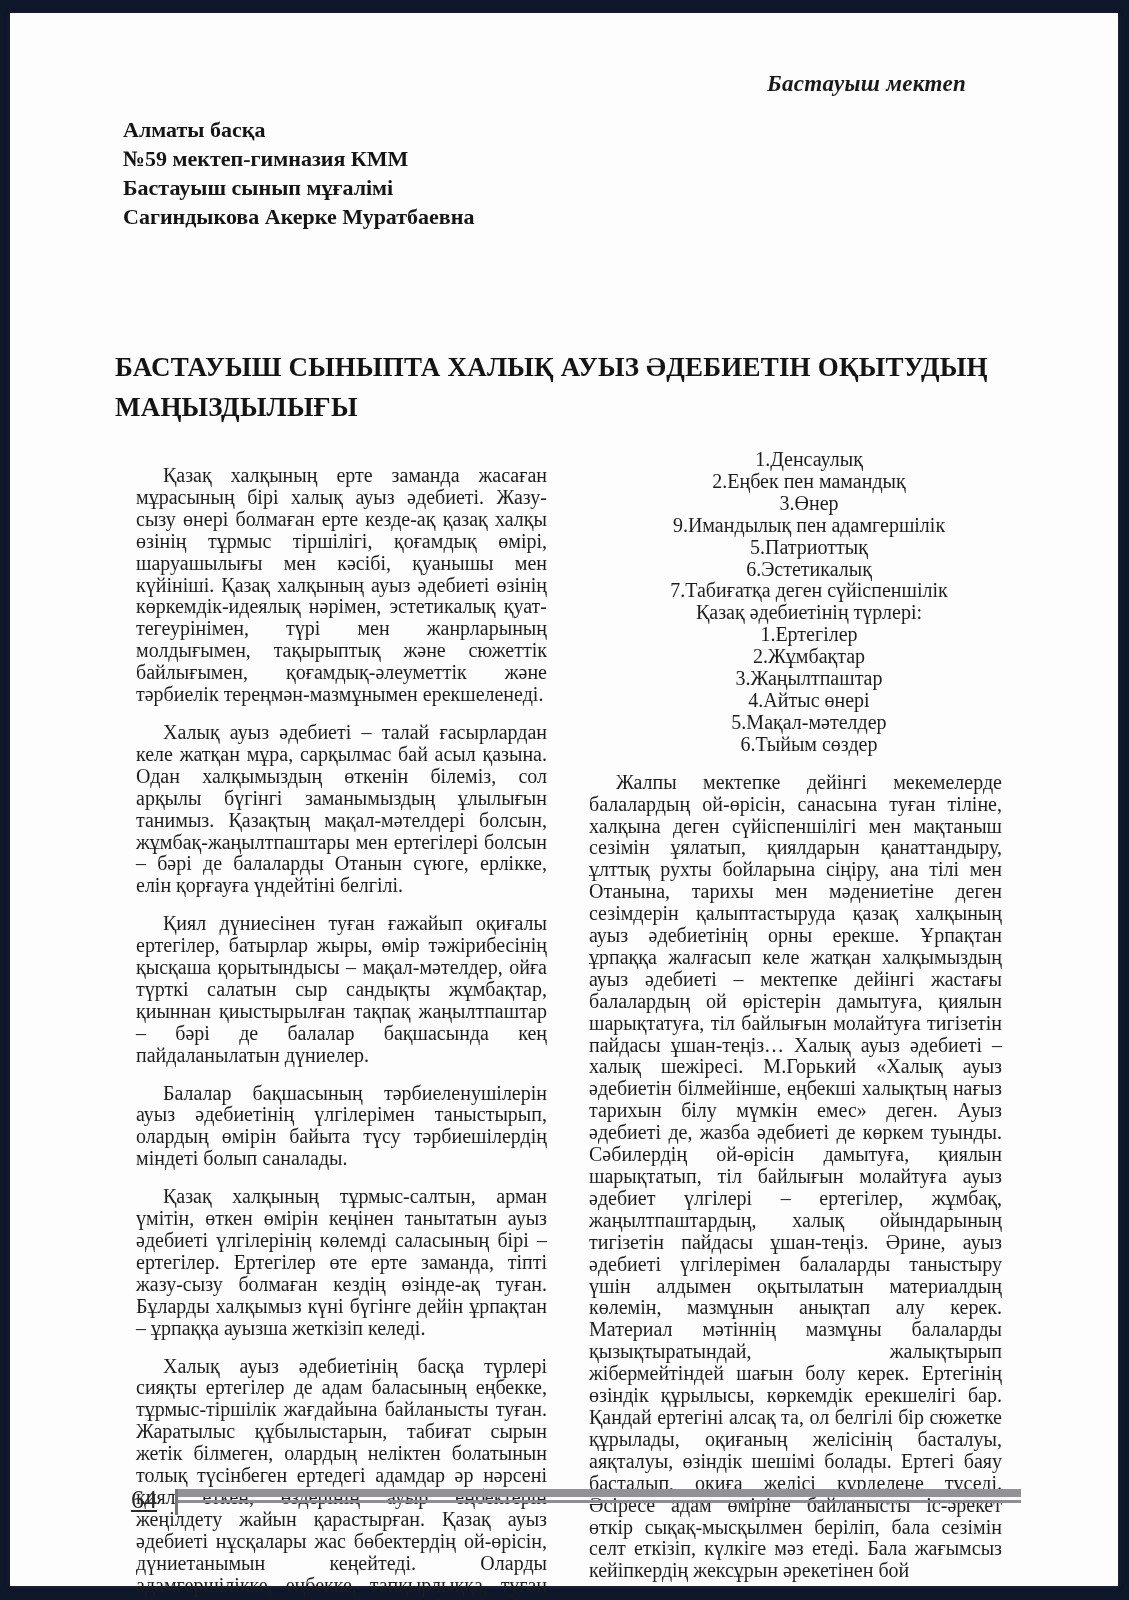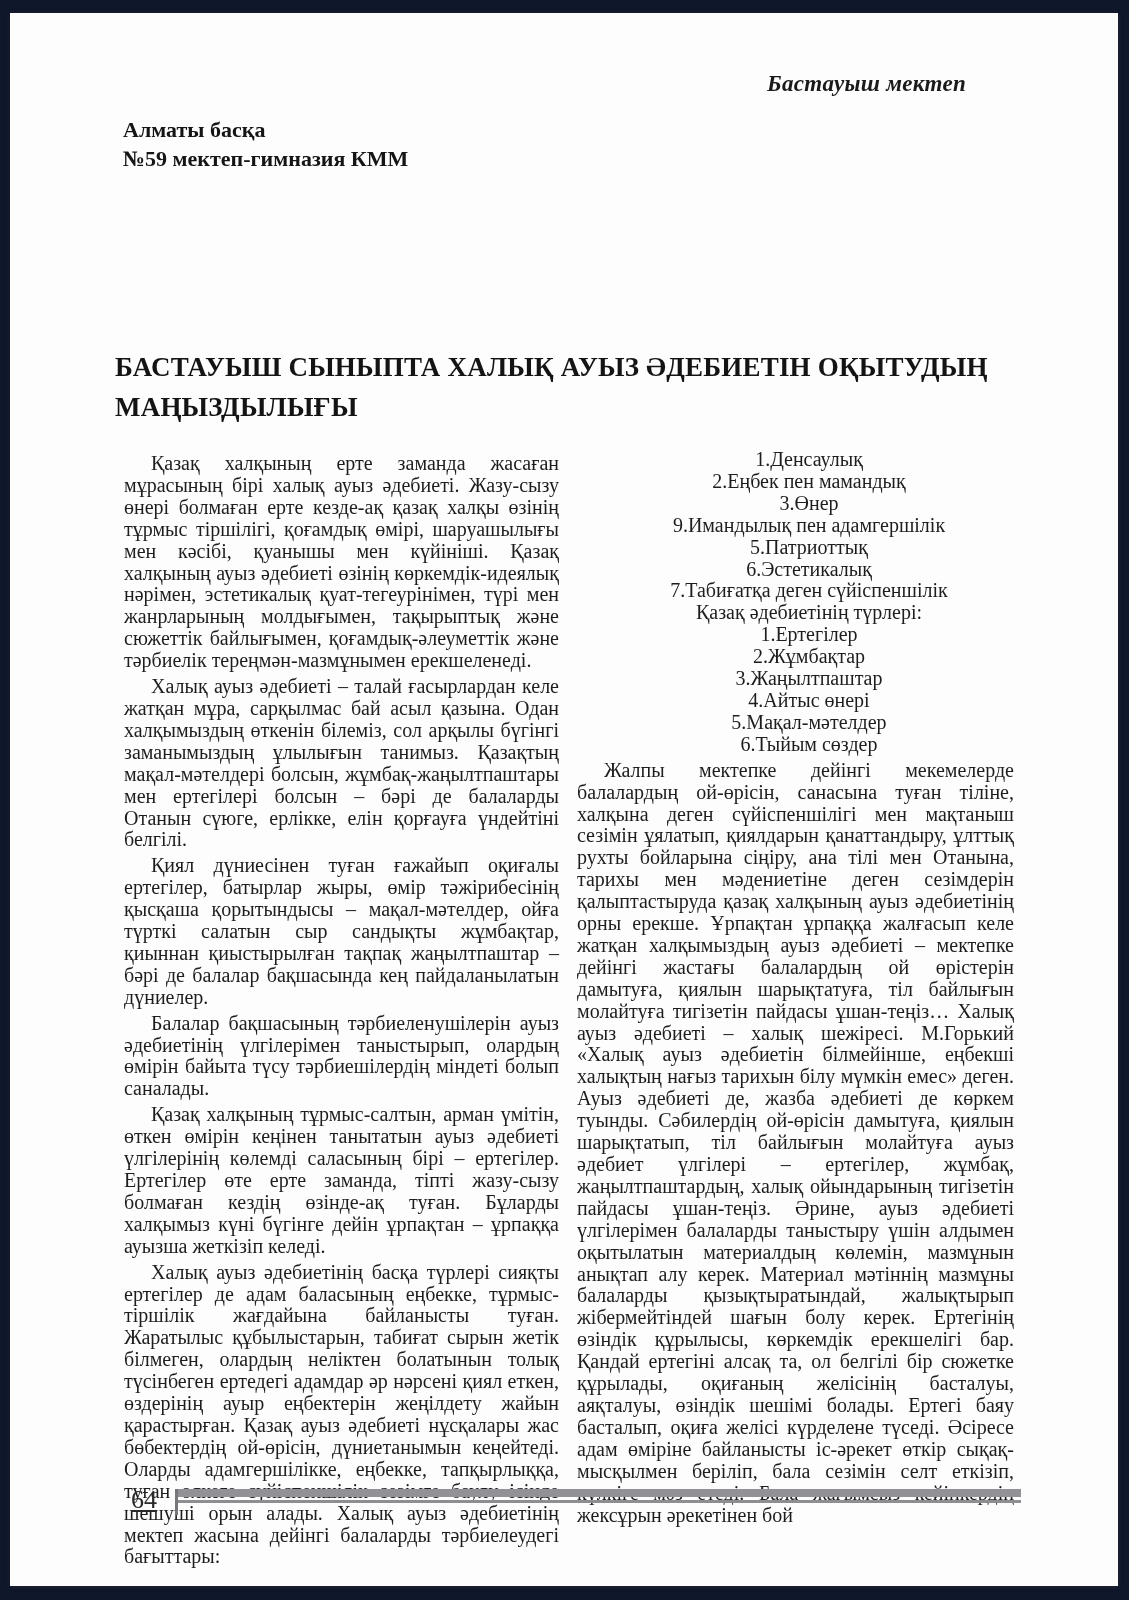--- a/index.html
+++ b/index.html
@@ -61,21 +61,21 @@
     display: flex;
   }
   .col {
     font-size: 20px;
     line-height: 21.9px;
     text-align: justify;
     color: #1d1d1d;
   }
   .col-left  { width: 443px; margin-right: 10px; }
   .col-right { width: 445px; }
-  .col p { margin: 4px; text-indent: 27px; }
+  .col p { margin: 16px; text-indent: 27px; }
   .list-line { padding-left: 27px; text-align: center; }
   .page-number {
     position: absolute;
     left: 121px;
     top: 1472px;
     font-size: 26px;
     color: #2a2a2a;
     text-decoration: underline;
   }
   .footer-rule {
@@ -94,20 +94,22 @@
 <body>
 
 <div class="canvas">
   <div class="page">
 
     <div class="running-head">Бастауыш мектеп</div>
 
     <div class="author-block">
       <div>Алматы басқа</div>
       <div>№59 мектеп-гимназия КММ</div>
+      <div>Бастауыш сынып мұғалімі</div>
+      <div>Сагиндыкова Акерке Муратбаевна</div>
     </div>
 
     <h1 class="title">БАСТАУЫШ СЫНЫПТА ХАЛЫҚ АУЫЗ ӘДЕБИЕТІН ОҚЫТУДЫҢ МАҢЫЗДЫЛЫҒЫ</h1>
 
     <div class="columns">
       <div class="col col-left">
         <p>Қазақ халқының ерте заманда жасаған мұрасының бірі халық ауыз әдебиеті. Жазу-сызу өнері болмаған ерте кезде-ақ қазақ халқы өзінің тұрмыс тіршілігі, қоғамдық өмірі, шаруашылығы мен кәсібі, қуанышы мен күйініші. Қазақ халқының ауыз әдебиеті өзінің көркемдік-идеялық нәрімен, эстетикалық қуат-тегеурінімен, түрі мен жанрларының молдығымен, тақырыптық және сюжеттік байлығымен, қоғамдық-әлеуметтік және тәрбиелік тереңмән-мазмұнымен ерекшеленеді.</p>
         <p>Халық ауыз әдебиеті – талай ғасырлардан келе жатқан мұра, сарқылмас бай асыл қазына. Одан халқымыздың өткенін білеміз, сол арқылы бүгінгі заманымыздың ұлылығын танимыз. Қазақтың мақал-мәтелдері болсын, жұмбақ-жаңылтпаштары мен ертегілері болсын – бәрі де балаларды Отанын сүюге, ерлікке, елін қорғауға үндейтіні белгілі.</p>
         <p>Қиял дүниесінен туған ғажайып оқиғалы ертегілер, батырлар жыры, өмір тәжірибесінің қысқаша қорытындысы – мақал-мәтелдер, ойға түрткі салатын сыр сандықты жұмбақтар, қиыннан қиыстырылған тақпақ жаңылтпаштар – бәрі де балалар бақшасында кең пайдаланылатын дүниелер.</p>
         <p>Балалар бақшасының тәрбиеленушілерін ауыз әдебиетінің үлгілерімен таныстырып, олардың өмірін байыта түсу тәрбиешілердің міндеті болып саналады.</p>

